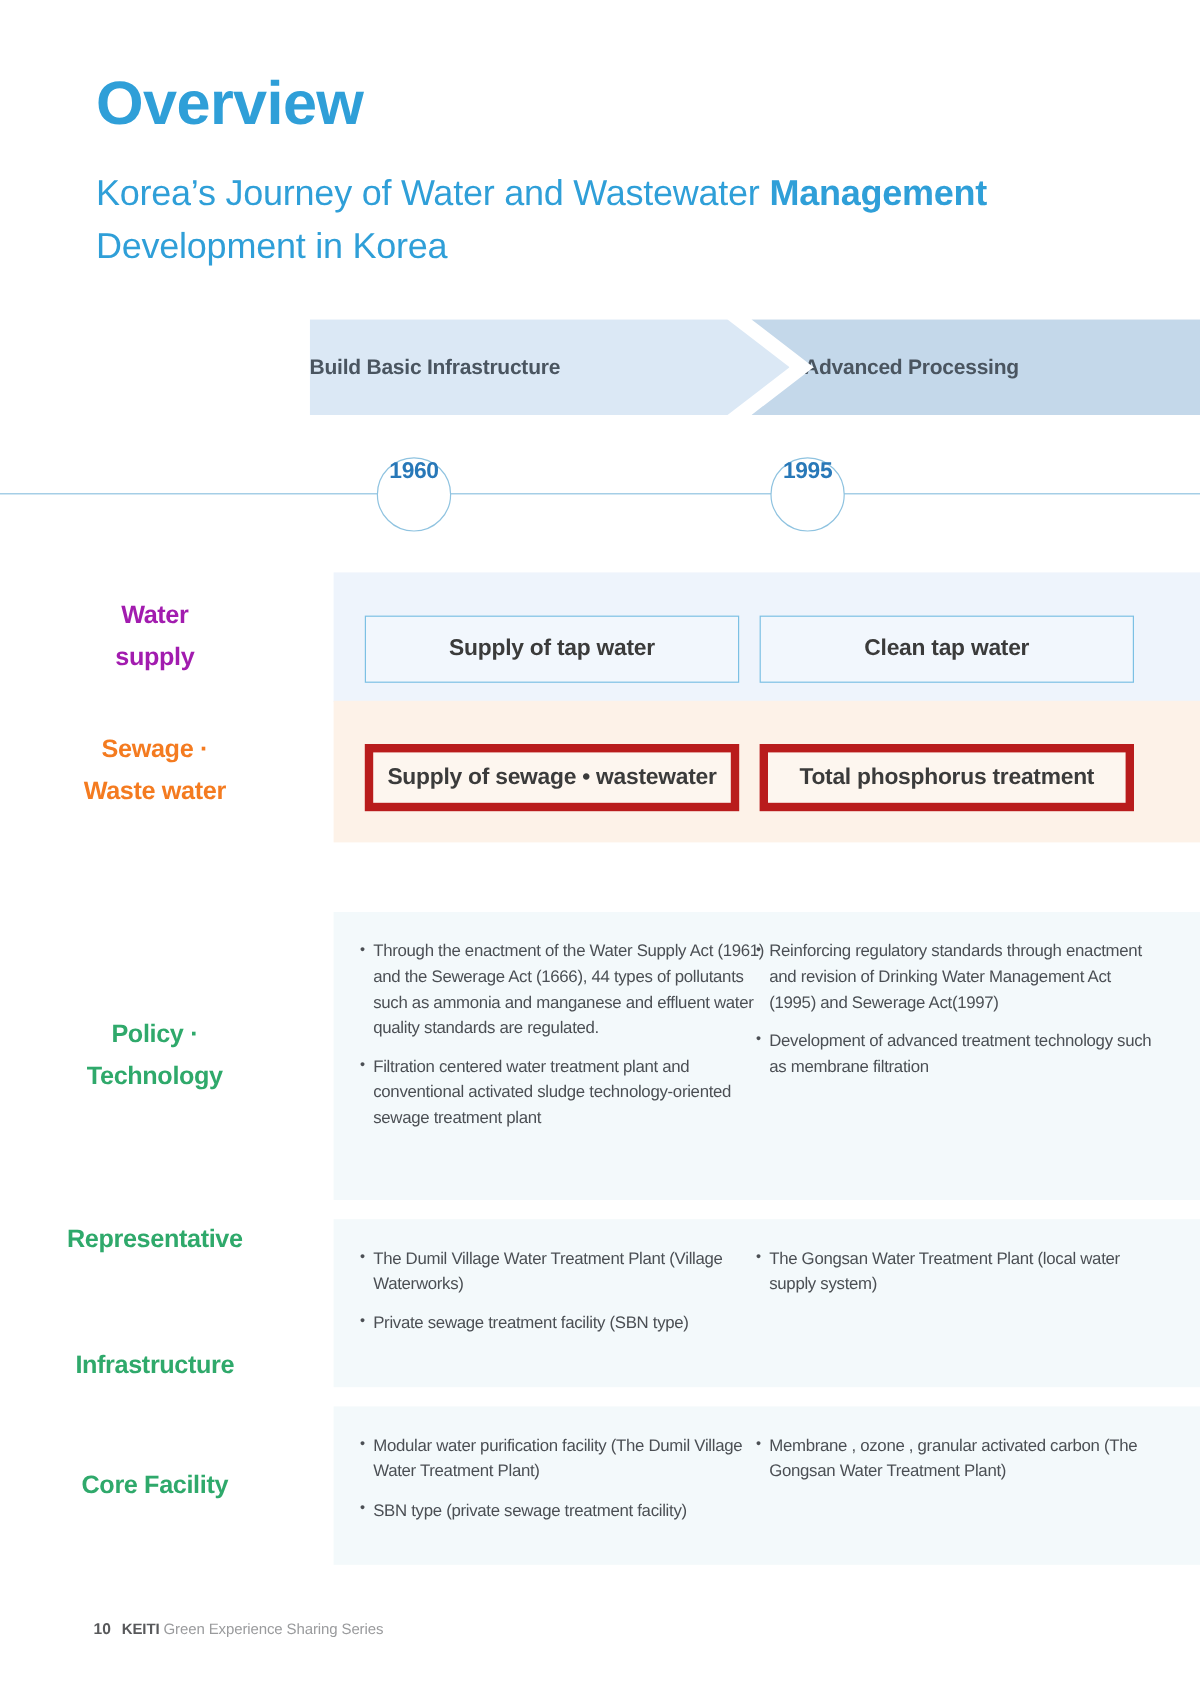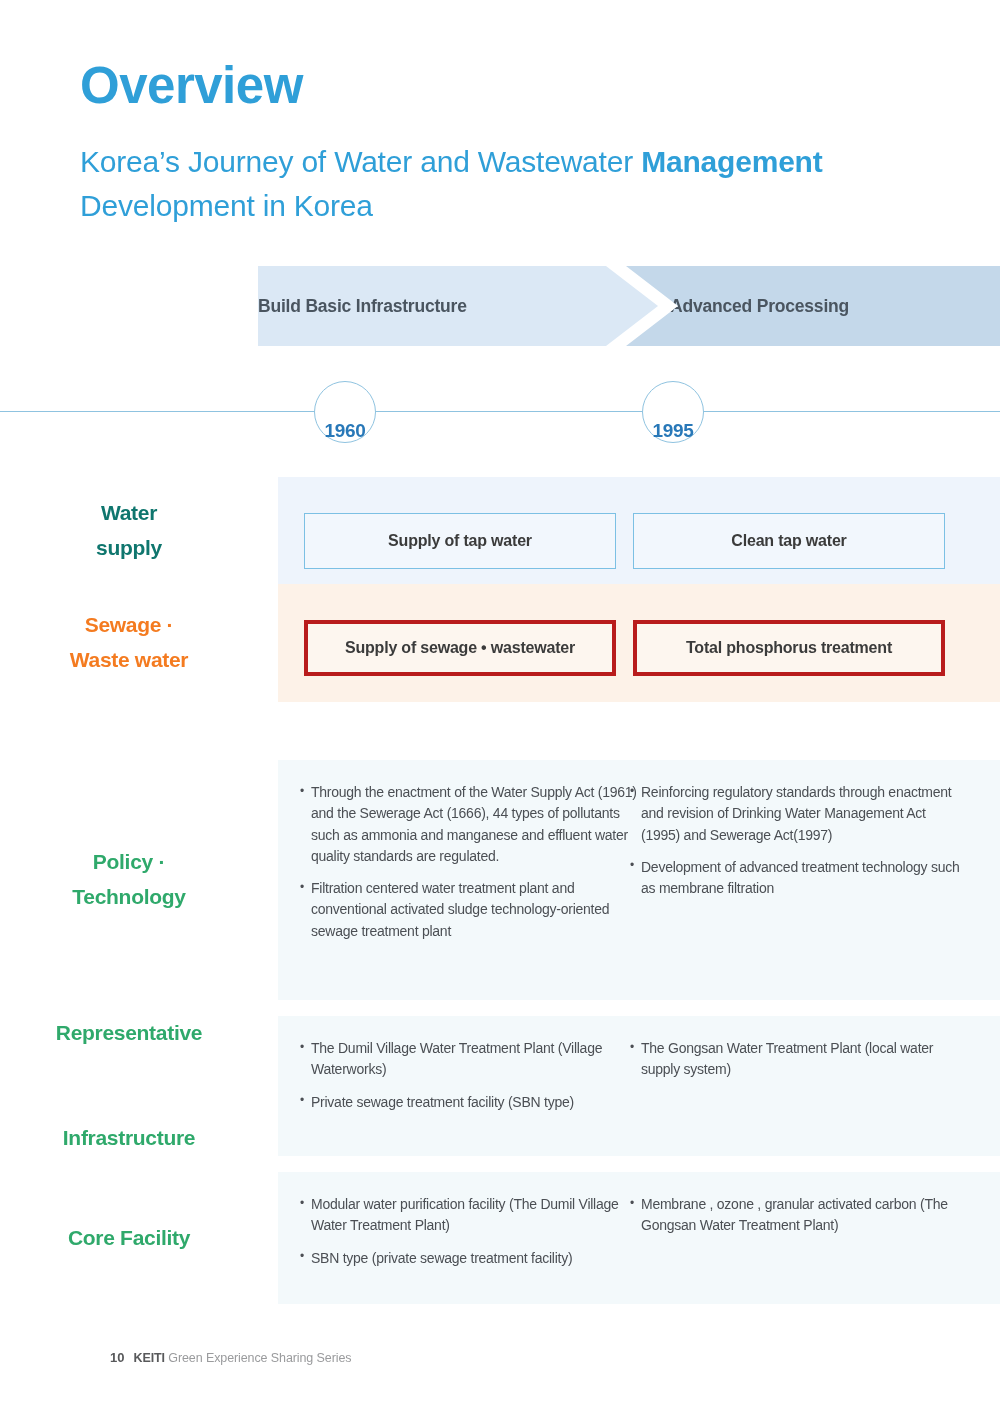--- a/index.html
+++ b/index.html
@@ -87,21 +87,21 @@
   }
   .year-node {
     position: absolute;
     top: 381px;
     width: 62px;
     height: 62px;
     border-radius: 50%;
     background: #ffffff;
     border: 1px solid #8fc3e0;
     display: flex;
-    align-items: flex-end;
+    align-items: flex-start;
     justify-content: center;
     font-size: 19px;
     font-weight: bold;
     color: #2878b8;
     letter-spacing: -0.3px;
   }
   .year-node-0 { left: 314px; }
   .year-node-1 { left: 642px; }
 
   
@@ -142,21 +142,21 @@
   }
 
   
   .box-cell {
     position: absolute;
     top: 36px;
     height: 56px;
     display: flex;
     align-items: center;
     justify-content: center;
-    font-size: 16px;
+    font-size: 19px;
     font-weight: bold;
     color: #3b3b3b;
     letter-spacing: -0.2px;
   }
   .box-cell-0 { left: 26px; width: 312px; }
   .box-cell-1 { left: 355px; width: 312px; }
 
   
   .txt-cell {
     position: absolute;
@@ -180,28 +180,28 @@
     position: absolute;
     left: 0;
     top: -0.5px;
     font-size: 12px;
     color: #4b4f54;
   }
 
   
   #row-water { top: 477px; height: 108px; }
   #row-water .row-bg { background: #eef4fc; }
-  #row-water .row-label { color: #0f766e; }
+  #row-water .row-label { color: #a21caf; }
   #row-water .box-cell { background: #f2f7fd; border: 1px solid #7cc0e4; }
 
   
   #row-sewage { top: 584px; height: 118px; }
   #row-sewage .row-bg { background: #fdf2e8; }
   #row-sewage .row-label { color: #f47b20; }
-  #row-sewage .box-cell { background: #fdf6ef; border: 4px solid #b91c1c; }
+  #row-sewage .box-cell { background: #fdf6ef; border: 7px solid #b91c1c; }
 
   
   #row-policy { top: 760px; height: 240px; }
   #row-policy .row-bg { background: #f3f9fb; }
   #row-policy .row-label { color: #2fa96b; }
 
   
   #row-infra { top: 1016px; height: 140px; }
   #row-infra .row-bg { background: #f3f9fb; }
   #row-infra .row-label { color: #2fa96b; justify-content: space-between; }
@@ -212,21 +212,20 @@
   #row-core .row-label { color: #2fa96b; }
 
   
   .footer {
     position: absolute;
     left: 78px;
     top: 1350px;
     display: flex;
     align-items: baseline;
     gap: 9px;
-    margin-left: 32px;
   }
   .footer-page-num {
     font-size: 13px;
     font-weight: bold;
     color: #58595b;
   }
   .footer-series {
     font-size: 12.5px;
     color: #9a9b9d;
     letter-spacing: -0.1px;

